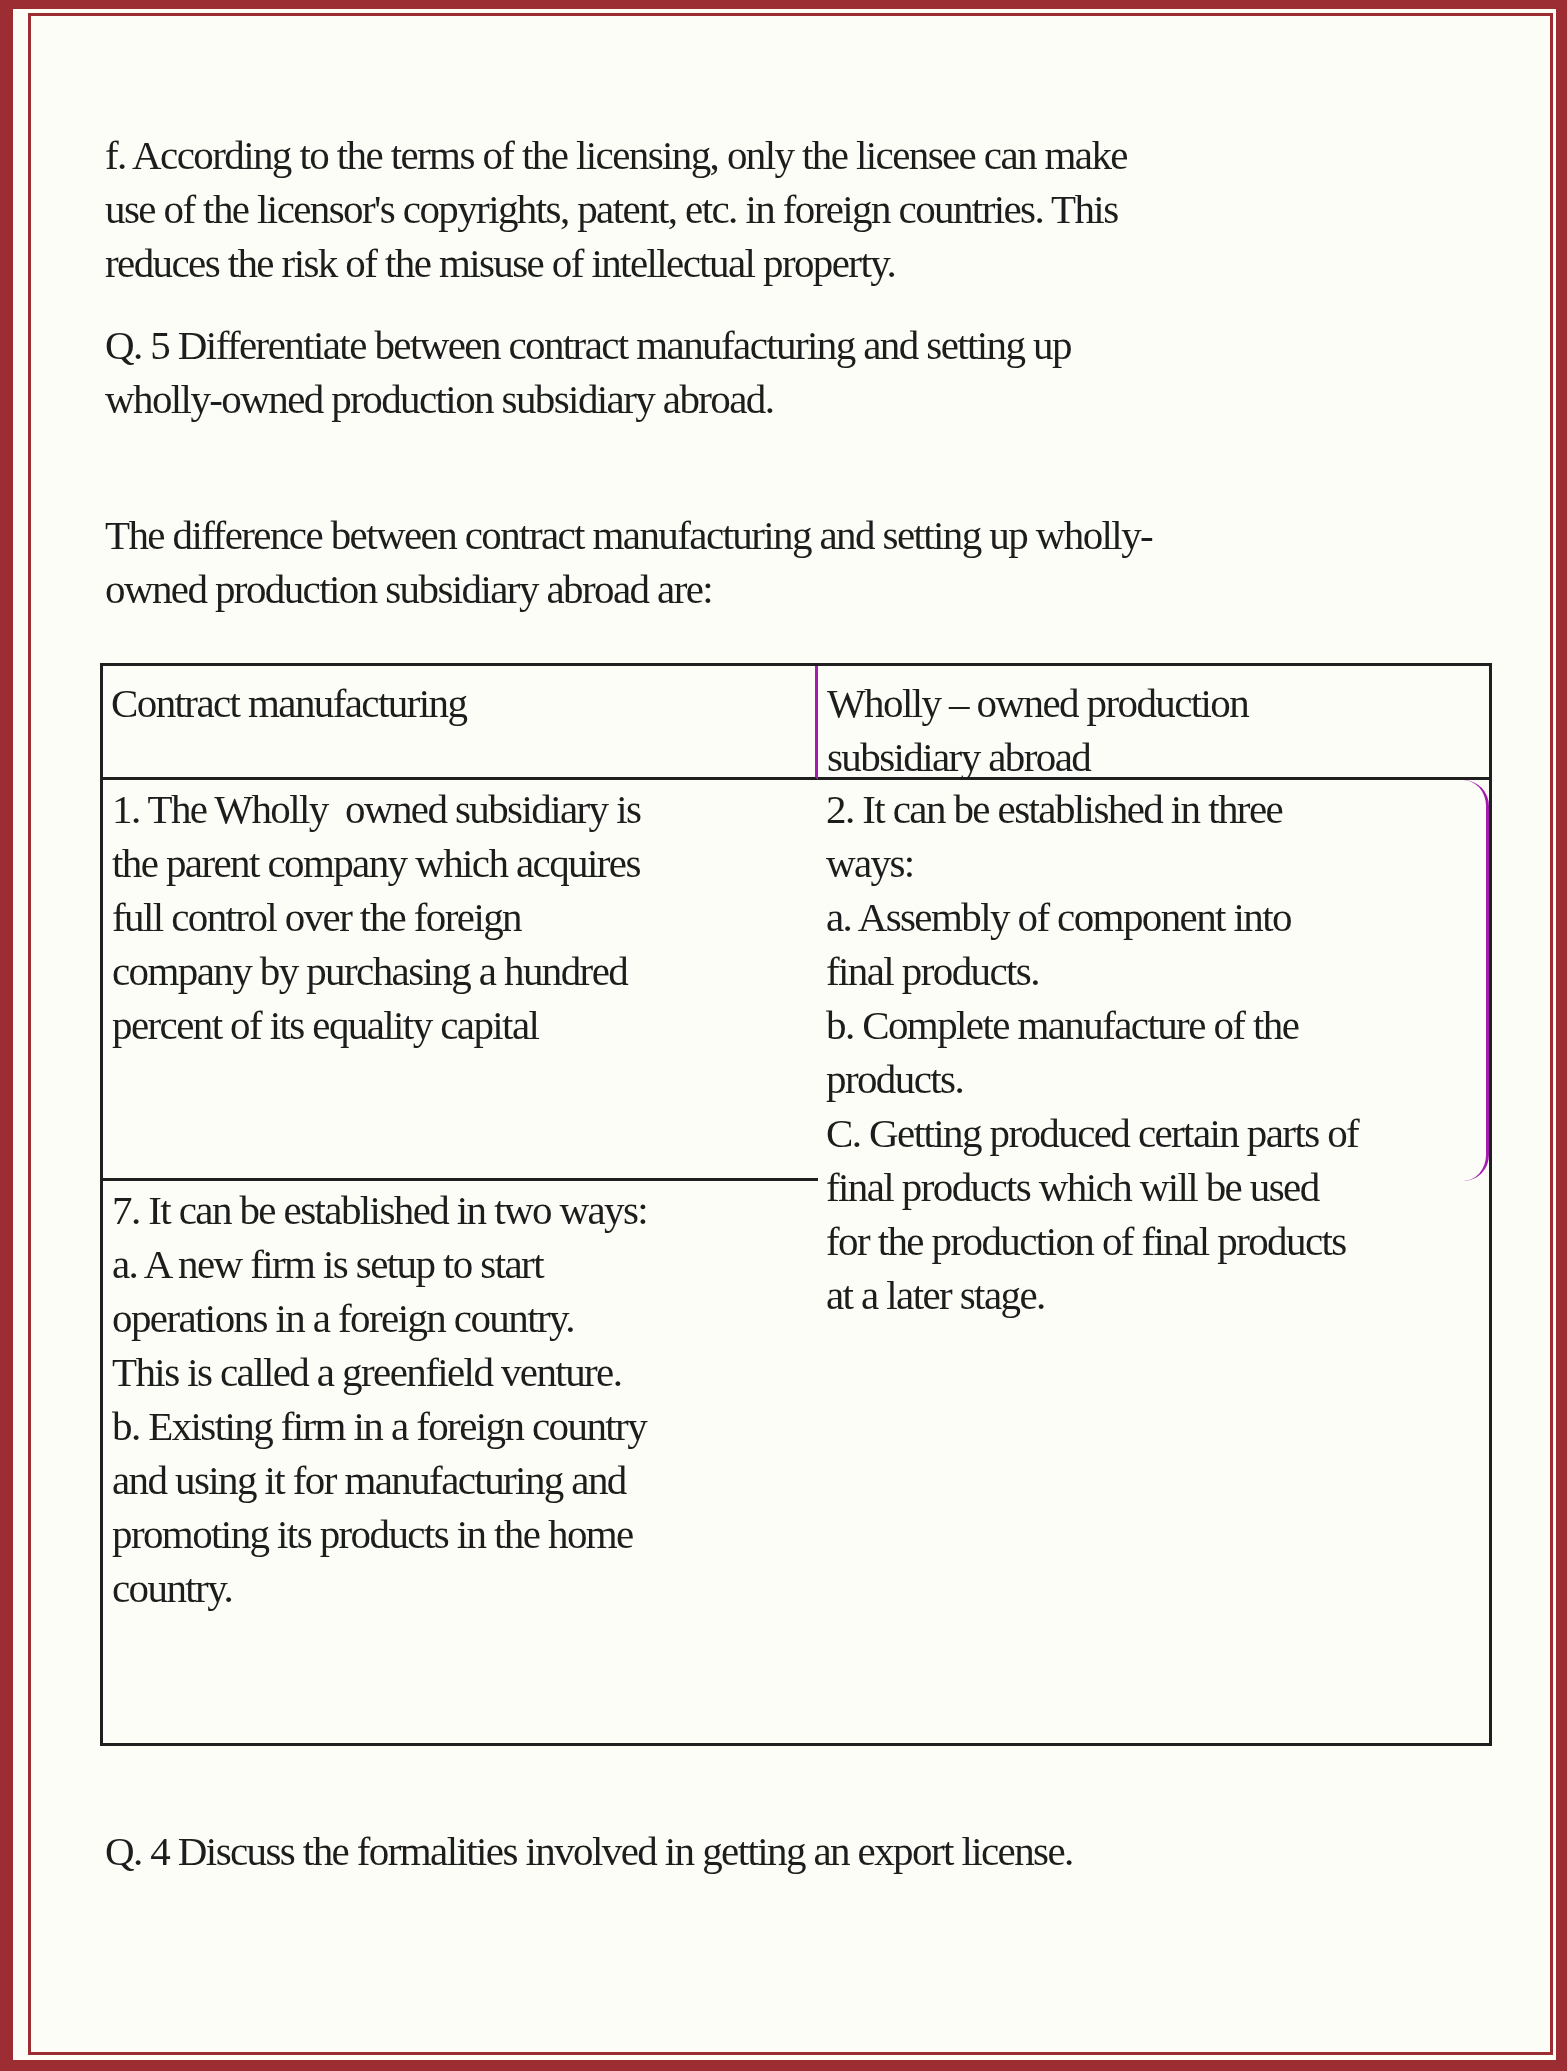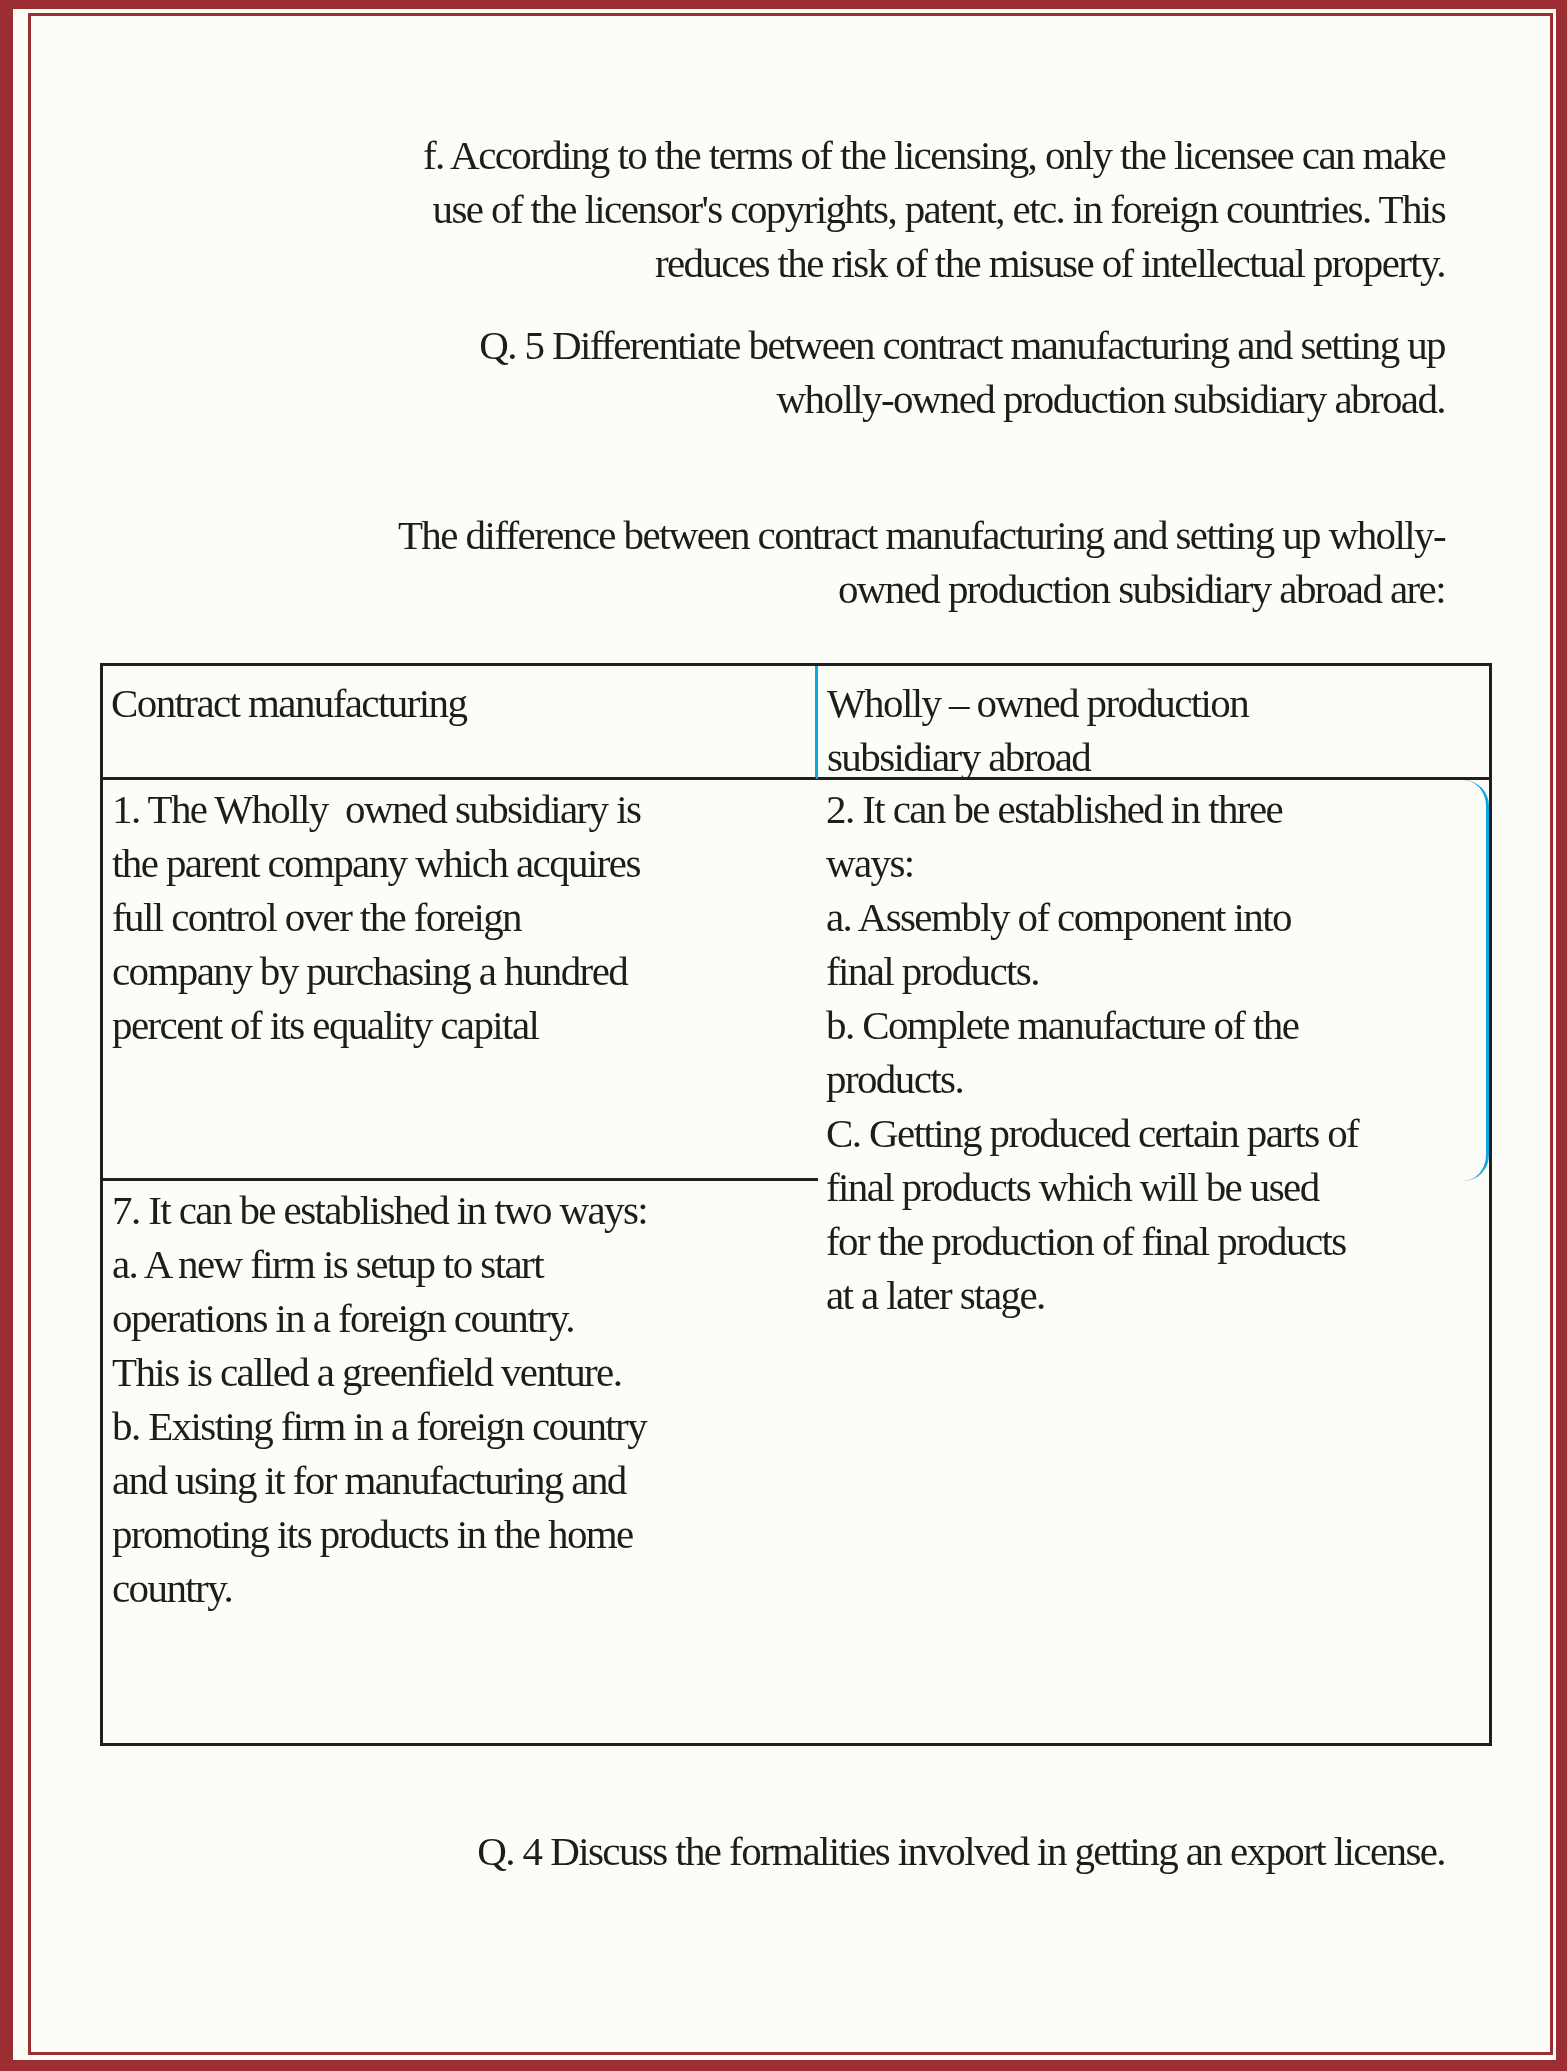--- a/index.html
+++ b/index.html
@@ -31,21 +31,20 @@
     border-width: 3px;
     pointer-events: none;
   }
   .txt {
     position: absolute;
     white-space: pre-wrap;
     font-size: 41px;
     line-height: 54px;
     letter-spacing: -1.6px;
     width: 1340px;
-    text-align: right;
   }
   .para-f   { left: 105px; top: 128px; }
   .q5       { left: 105px; top: 318px; }
   .answer   { left: 105px; top: 453px; }
   .intro    { left: 105px; top: 508px; }
   .q6       { left: 105px; top: 1824px; }
 
   .doc-table {
     position: absolute;
     left: 100px;
@@ -59,21 +58,21 @@
   }
   .cell {
     box-sizing: border-box;
     white-space: pre-wrap;
     font-size: 41px;
     line-height: 54px;
     letter-spacing: -1.6px;
     padding: 0 6px 0 12px;
     overflow: visible;
   }
-  .cell.col1 { border-right: 3px solid #0ea5e9; padding-left: 8px; }
+  .cell.col1 { border-right: 3px solid #a21caf; padding-left: 8px; }
   .cell.hrow { border-bottom: 3px solid #1f1f1f; padding-top: 10px; }
   .cell.row1 { border-bottom: 3px solid #1f1f1f; padding-top: 2px; }
   .cell.row2 { padding-top: 2px; border-radius: 26px; }
   .cell.col2 { padding-left: 9px; }
 </style>
 </head>
 <body>
 
 <div class="page" style="background: rgb(253, 253, 247); color: rgb(29, 29, 29);">
 

